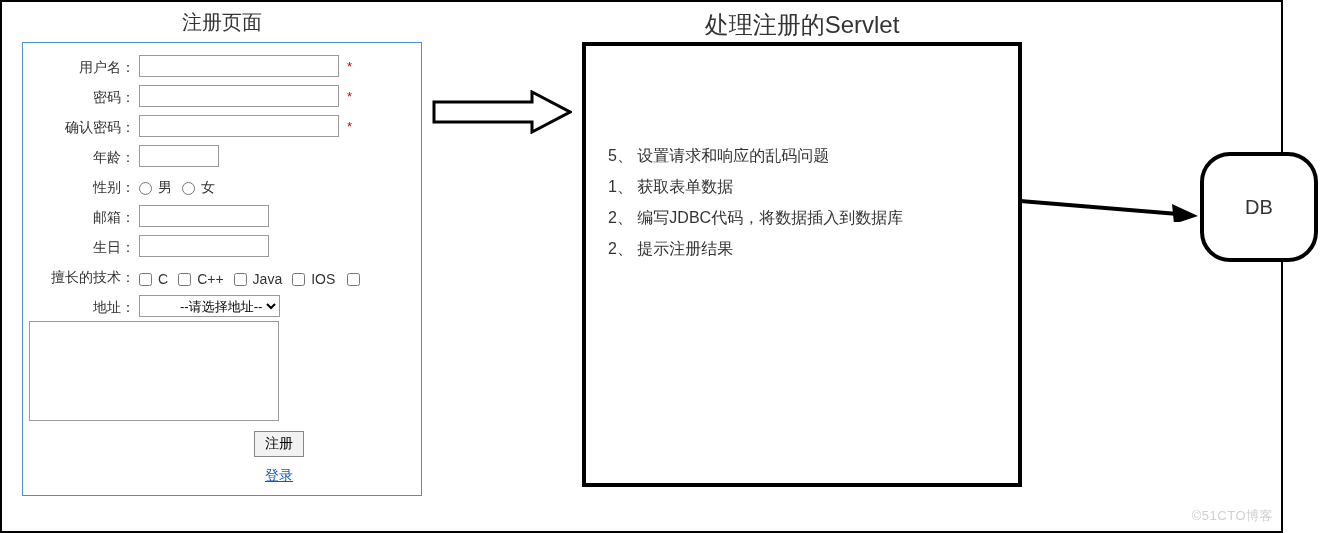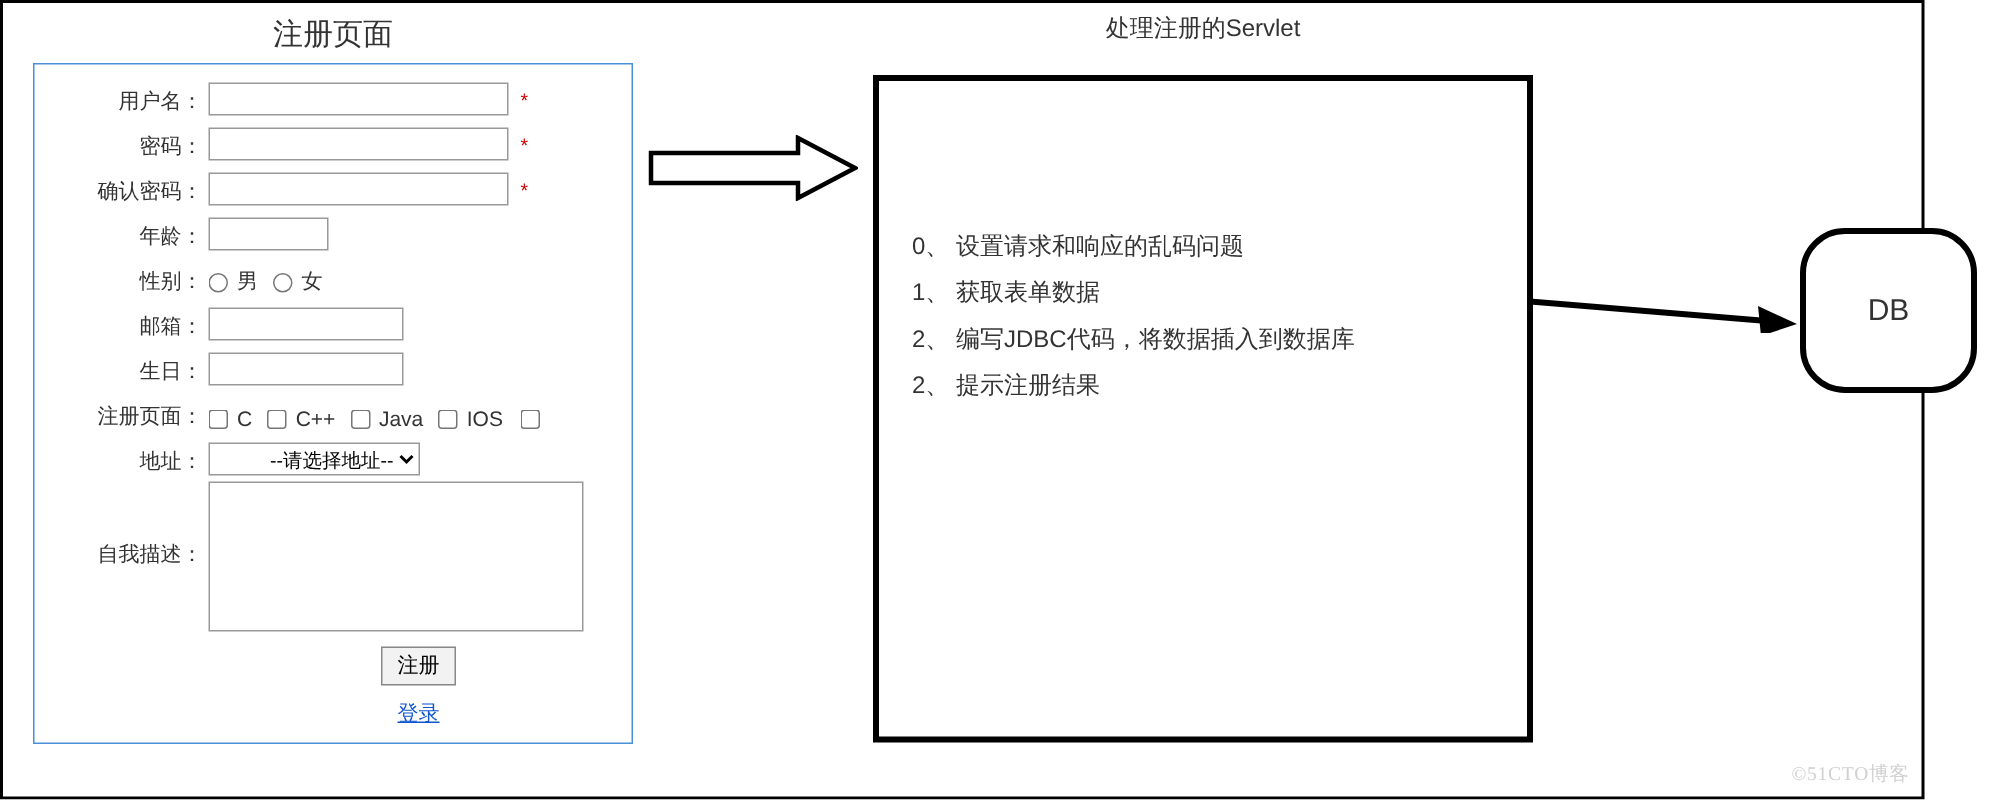--- a/index.html
+++ b/index.html
@@ -114,22 +114,22 @@
   }
   
   .servlet-region {
     position: absolute;
     left: 580px;
     top: 5px;
     width: 440px;
   }
   .servlet-title {
     text-align: center;
-    font-size: 16px;
-    margin: 2px 0 20px 0;
+    font-size: 24px;
+    margin: 2px 0 1px 0;
   }
   .servlet-box {
     border: 4px solid #000;
     height: 445px;
     padding: 90px 22px 20px 22px;
   }
   .servlet-line {
     margin: 10px 0;
     font-size: 16px;
     white-space: nowrap;
@@ -157,21 +157,21 @@
     font-size: 20px;
     background: #fff;
   }
   
   .watermark {
     position: absolute;
     right: 8px;
     bottom: 6px;
     color: #d0d0d0;
     font-size: 13px;
-    font-family: Liberation Serif, serif;
+    font-family: Liberation Sans, sans-serif;
     letter-spacing: 0.5px;
   }
 </style>
 </head>
 <body>
 
 <div class="outer-frame">
 
   <div class="form-region">
     <div class="form-title">注册页面</div>
@@ -226,21 +226,21 @@
       </div>
 
       <div class="form-row">
         <span class="form-label">生日：</span>
         <span class="form-value">
           <input class="text-input" style="width: 130px;" type="text">
         </span>
       </div>
 
       <div class="form-row">
-        <span class="form-label">注册页面：</span>
+        <span class="form-label">擅长的技术：</span>
         <span class="form-value">
           <input type="checkbox" class="chk" style="">
             <span class="chk-label">C</span>
           <input type="checkbox" class="chk" style="">
             <span class="chk-label">C++</span>
           <input type="checkbox" class="chk" style="">
             <span class="chk-label">Java</span>
           <input type="checkbox" class="chk" style="">
             <span class="chk-label">IOS</span>
           <input type="checkbox" class="chk last-chk" style="">
@@ -250,41 +250,40 @@
       <div class="form-row">
         <span class="form-label">地址：</span>
         <span class="form-value">
           <select class="select">
             <option>--请选择地址--</option>
           </select>
         </span>
       </div>
 
       <div class="form-row" style="align-items:flex-start">
-        <span class="form-label" style="padding-top:40px">自我描述：</span>
         <span class="form-value">
           <textarea class="textarea" style=""></textarea>
         </span>
       </div>
 
       <div class="actions">
         <button class="submit-btn">注册</button>
         <a class="login-link">登录</a>
       </div>
     </div>
   </div>
 
   <svg class="arrow1" viewBox="0 0 140 44">
     <path d="M2 12 L100 12 L100 2 L138 22 L100 42 L100 32 L2 32 Z" fill="#fff" stroke="#000" stroke-width="3"></path>
   </svg>
 
   <div class="servlet-region">
     <div class="servlet-title">处理注册的Servlet</div>
     <div class="servlet-box">
-      <div class="servlet-line">0、 设置请求和响应的乱码问题</div>
+      <div class="servlet-line">5、 设置请求和响应的乱码问题</div>
       <div class="servlet-line">1、 获取表单数据</div>
       <div class="servlet-line">2、 编写JDBC代码，将数据插入到数据库</div>
       <div class="servlet-line">2、 提示注册结果</div>
     </div>
   </div>
 
   <svg class="arrow2" viewBox="0 0 178 30">
     <line x1="0" y1="9" x2="158" y2="22" stroke="#000" stroke-width="4"></line>
     <polygon points="178,24 152,12 154,32" fill="#000"></polygon>
   </svg>

